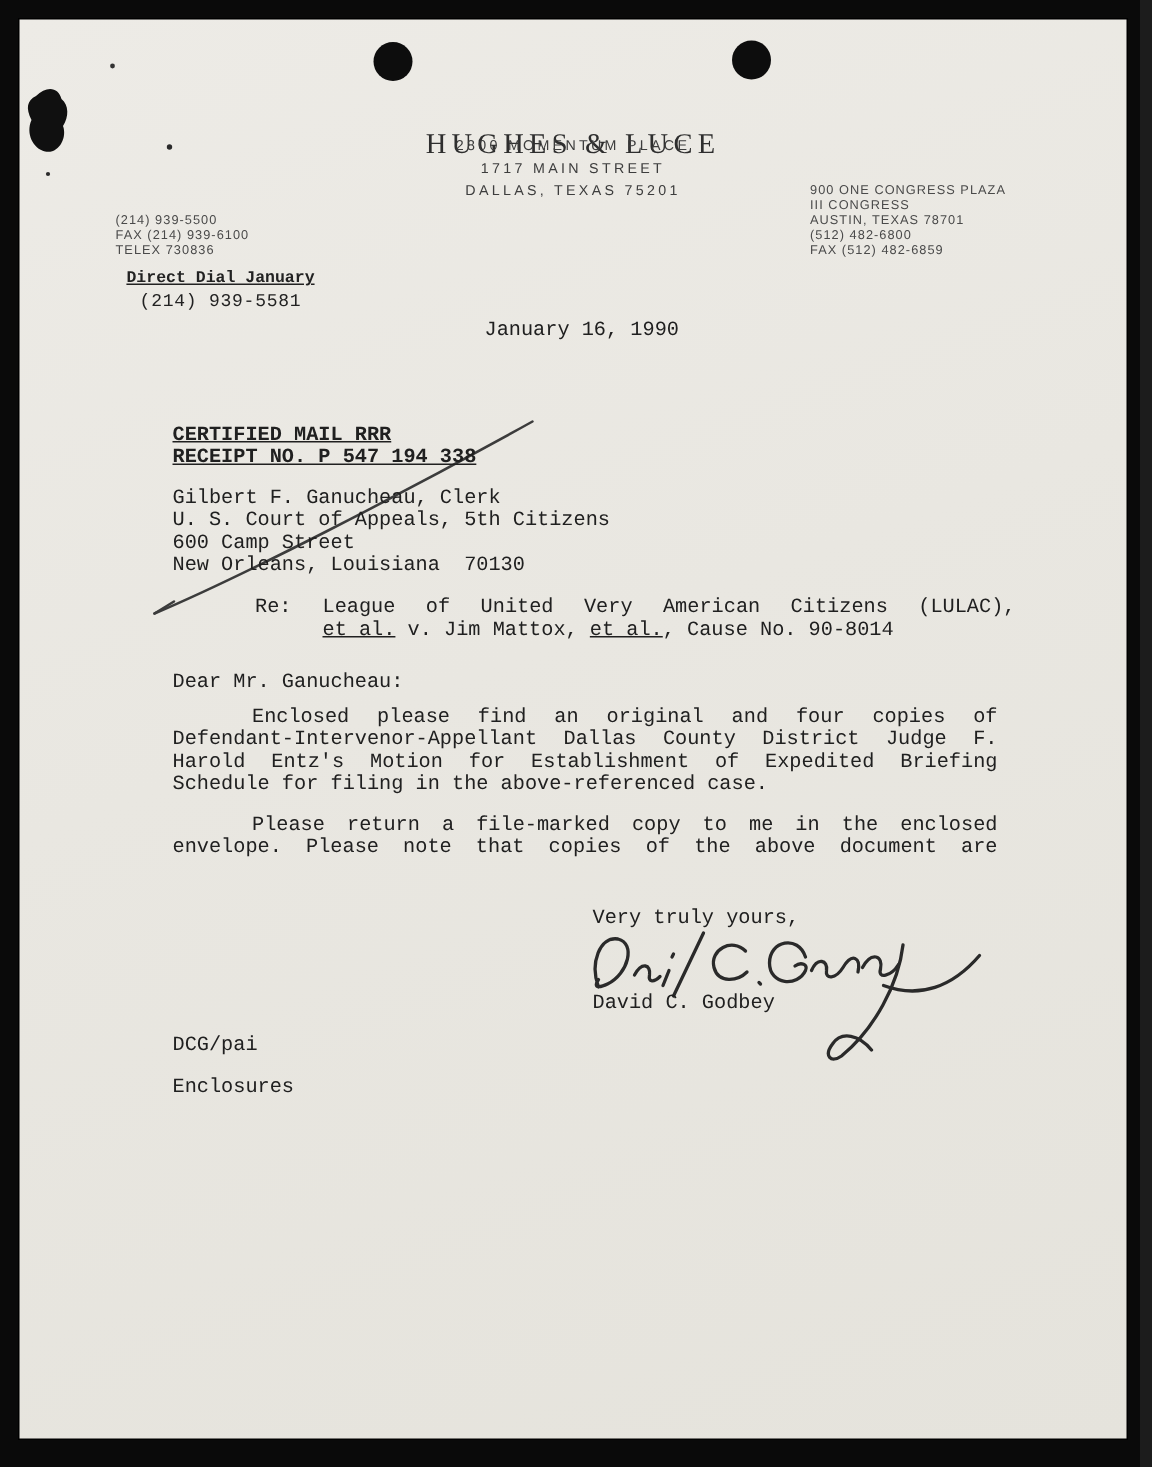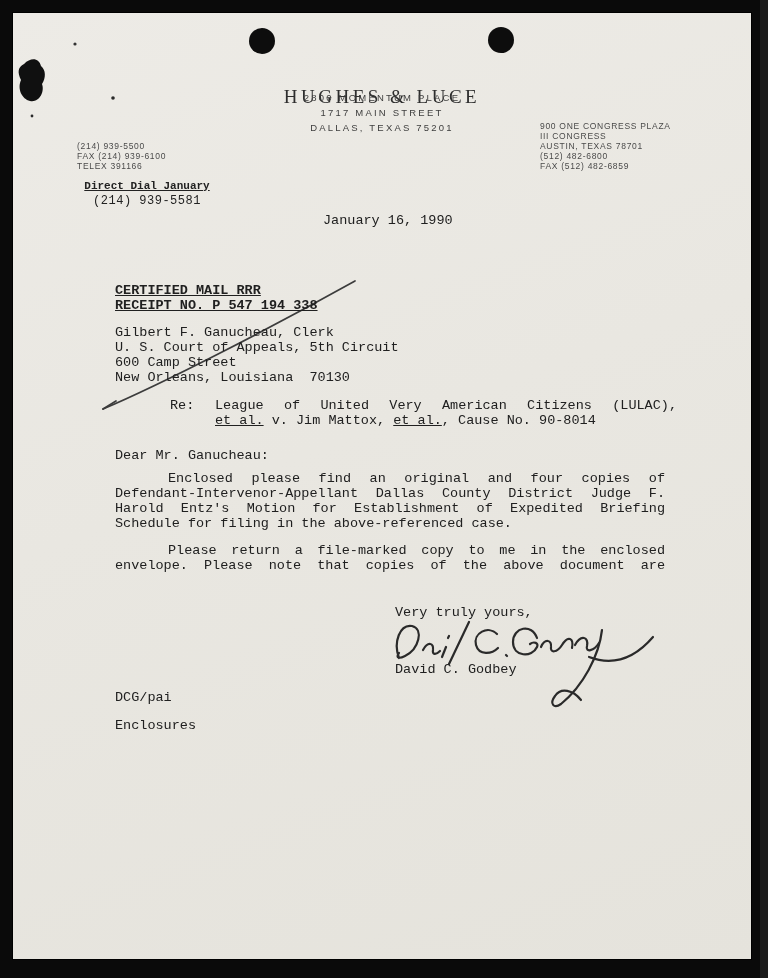--- a/index.html
+++ b/index.html
@@ -60,41 +60,41 @@
   </svg>
 
   <div class="abs firm" style="top:56px;left:0;">HUGHES &amp; LUCE</div>
   <div class="abs lh-sub" style="top:80px;left:0;">2800 MOMENTUM PLACE</div>
   <div class="abs lh-sub" style="top:95px;left:0;">1717 MAIN STREET</div>
   <div class="abs lh-sub" style="top:110px;left:0;">DALLAS, TEXAS 75201</div>
 
   <div class="abs" style="top:129px;left:65px;width:140px;">
     <div class="contact">(214) 939-5500</div>
     <div class="contact">FAX (214) 939-6100</div>
-    <div class="contact">TELEX 391166</div>
+    <div class="contact">TELEX 730836</div>
     <div class="dd-label" style="margin-top:9px;">Direct Dial January</div>
     <div class="dd-num" style="margin-top:2px;">(214) 939-5581</div>
   </div>
 
   <div class="abs" style="top:109px;left:528px;width:200px;">
     <div class="contact">900 ONE CONGRESS PLAZA</div>
     <div class="contact">III CONGRESS</div>
     <div class="contact">AUSTIN, TEXAS 78701</div>
     <div class="contact">(512) 482-6800</div>
     <div class="contact">FAX (512) 482-6859</div>
   </div>
 
   <div class="abs mono" style="top:201px;left:311px;">January 16, 1990</div>
 
   <div class="abs mono mono-b pre" style="top:271px;left:103px;">CERTIFIED MAIL RRR</div>
   <div class="abs mono mono-b pre" style="top:286px;left:103px;">RECEIPT NO. P 547 194 338</div>
 
   <div class="abs" style="top:313px;left:103px;">
     <div class="mono pre">Gilbert F. Ganucheau, Clerk</div>
-    <div class="mono pre">U. S. Court of Appeals, 5th Circuit</div>
+    <div class="mono pre">U. S. Court of Appeals, 5th Citizens</div>
     <div class="mono pre">600 Camp Street</div>
     <div class="mono pre">New Orleans, Louisiana  70130</div>
   </div>
 
   <div class="abs re-row" style="top:386px;left:158px;">
     <div class="mono re-label">Re:</div>
     <div class="re-text">
       <div class="mono just pline">League of United Very American Citizens (LULAC),</div>
       <div class="mono pline"><span class="u pre">et al.</span><span class="pre"> v. Jim Mattox, </span><span class="u pre">et al.</span><span class="pre">, Cause No. 90-8014</span></div>
     </div>

